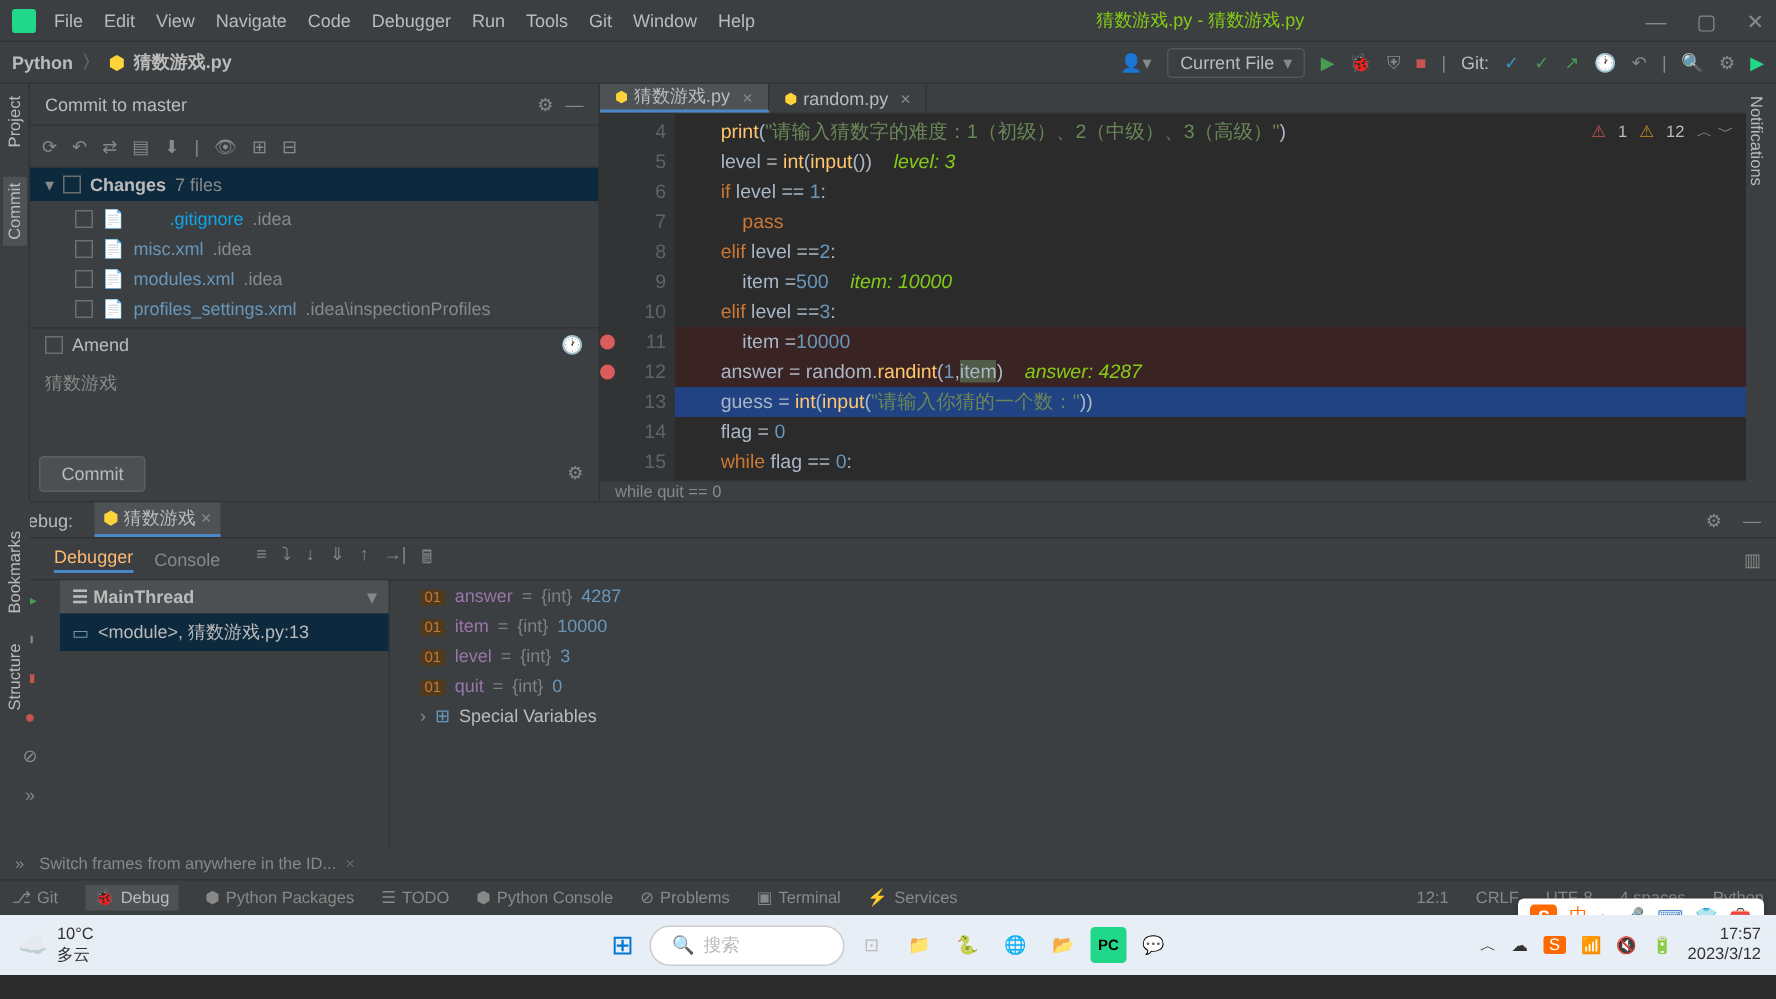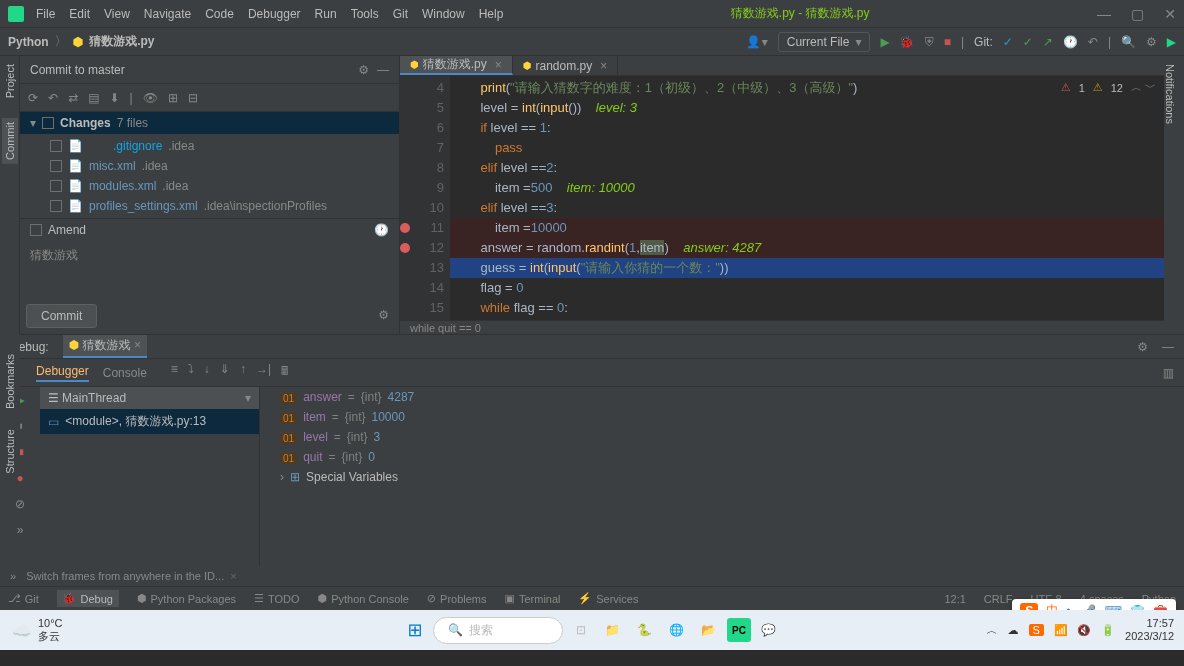--- a/index.html
+++ b/index.html
@@ -71,21 +71,21 @@
 .debug-hdr .dtab.active { background: #4e5254; border-bottom: 2px solid #4a88c7; }
 .debug-tools { height: 28px; display: flex; align-items: center; border-bottom: 1px solid #323232; }
 .debug-left { width: 40px; display: flex; flex-direction: column; align-items: center; padding-top: 4px; gap: 8px; color: #499c54; }
 .debug-body { flex: 1; display: flex; }
 .debug-subtabs { display: flex; gap: 14px; padding: 0 10px; align-items: center; flex: 1; }
 .debug-subtabs .st { color: #888; }
 .debug-subtabs .st.active { color: #fdba74; border-bottom: 2px solid #4a88c7; padding-bottom: 2px; }
 .debug-subtabs .icons { display: flex; gap: 10px; color: #888; margin-left: 10px; }
 .lefttools { width: 40px; background: #3c3f41; display: flex; flex-direction: column; align-items: center; padding-top: 6px; gap: 12px; }
 .frames { width: 220px; border-right: 1px solid #323232; }
-.frames .thread { background: #4c5052; padding: 4px 8px; display: flex; align-items: center; justify-content: space-between; }
+.frames .thread { background: #4c5052; padding: 4px 8px; display: flex; align-items: center; justify-content: space-between; font-weight: bold; }
 .frames .frame { background: #0d293e; padding: 4px 8px; display: flex; align-items: center; gap: 6px; }
 .vars { flex: 1; }
 .vars .expr { padding: 4px 10px; color: #555; font-family: monospace; }
 .vars .vrow { padding: 3px 20px; display: flex; align-items: flex-end; gap: 6px; font-family: monospace; }
 .vars .vrow .vtype { color: #cc7832; background: #4e3b1f; padding: 0 3px; font-size: 10px; border-radius: 2px; }
 .vars .vrow .vname { color: #9876aa; }
 .vars .vrow .vval { color: #6897bb; }
 .vars .vrow .veq { color: #808080; }
 .leftstrip2 { position: absolute; left: 0; top: 334px; width: 20px; background: #3c3f41; display: flex; flex-direction: column; align-items: center; gap: 20px; padding-top: 20px; }
 .leftstrip2 .vtab { writing-mode: vertical-rl; transform: rotate(180deg); font-size: 11px; }

